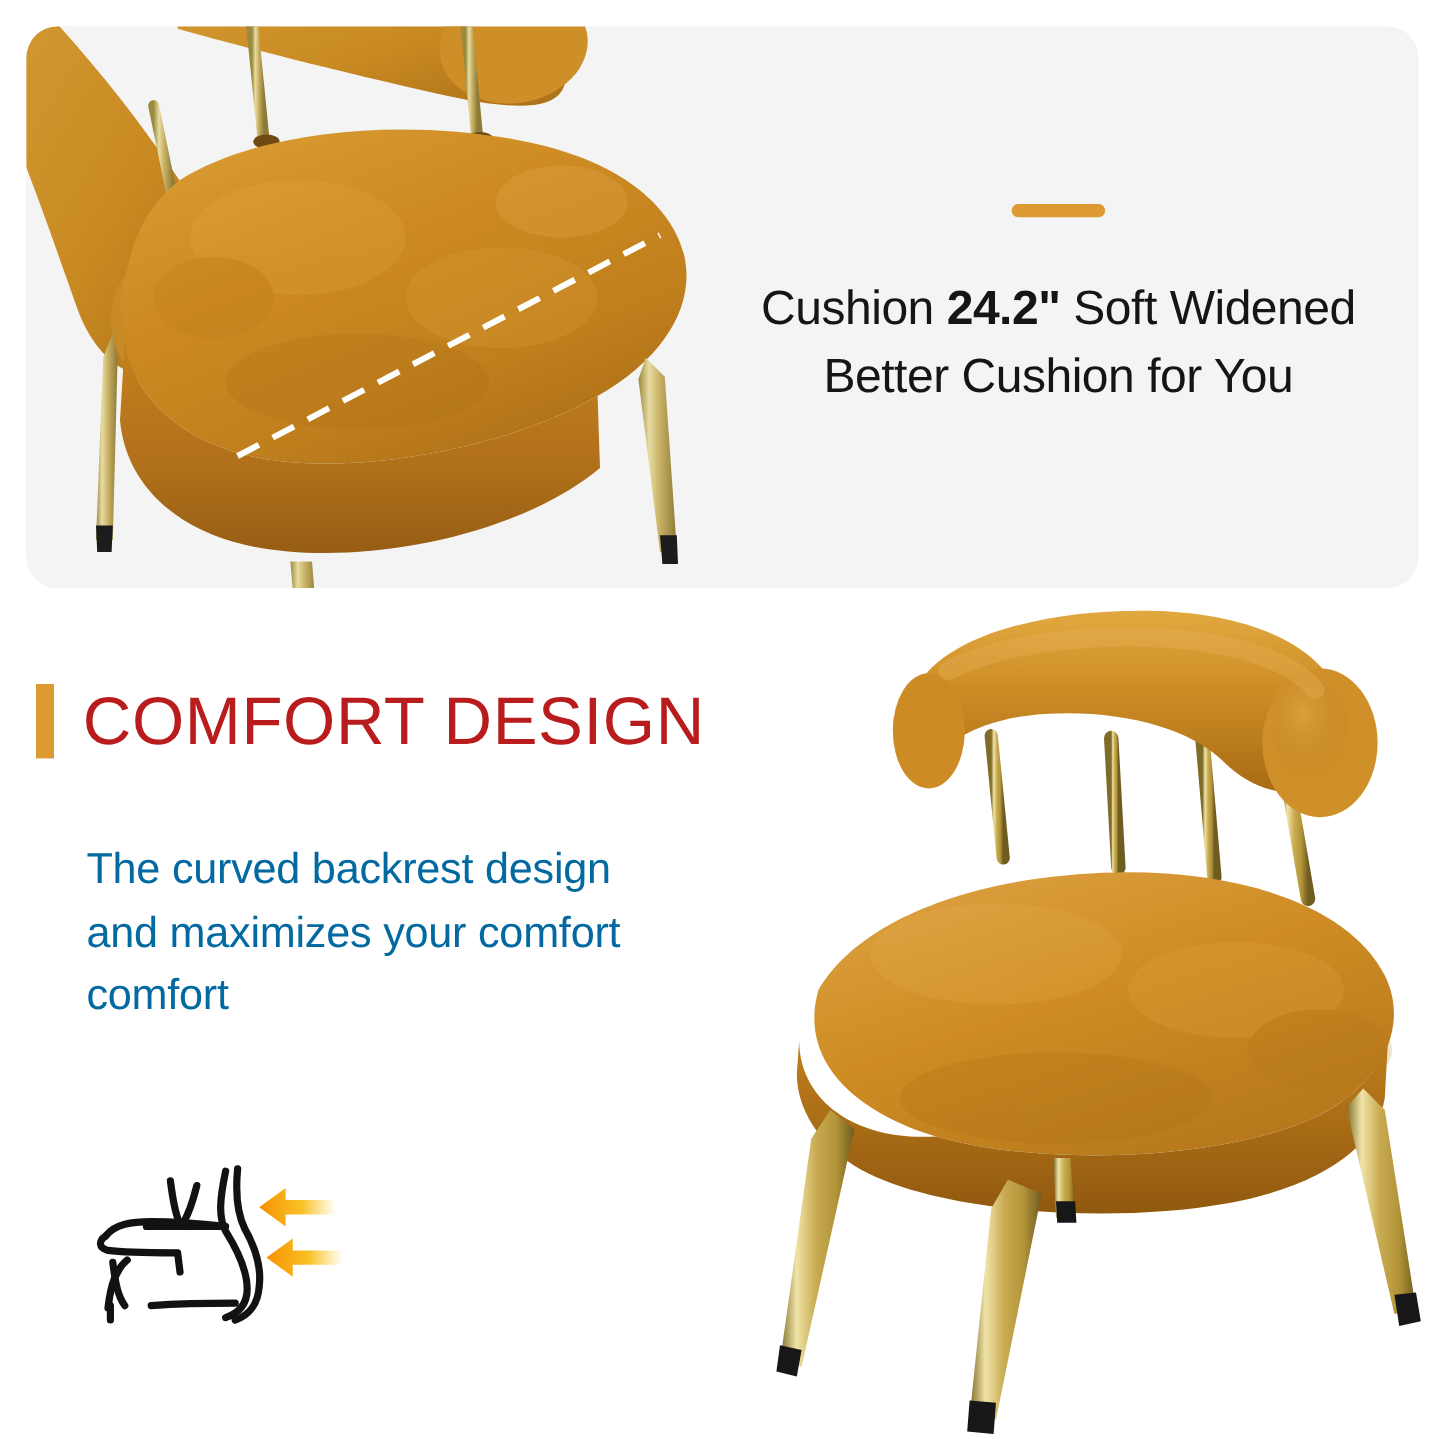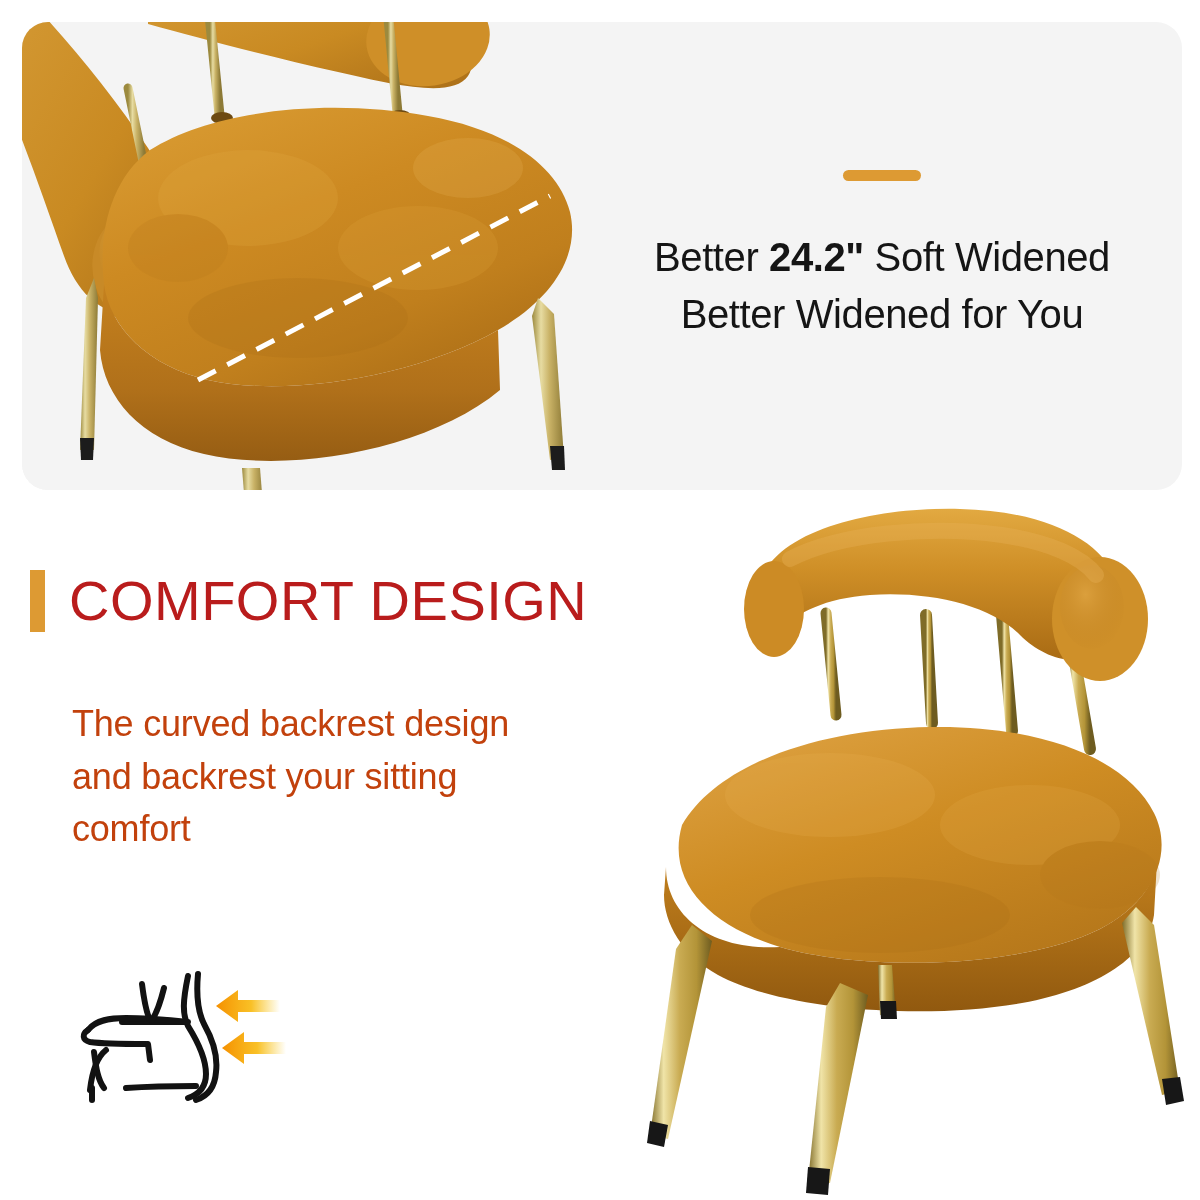--- a/index.html
+++ b/index.html
@@ -81,21 +81,21 @@
     white-space: nowrap;
   }
   #body-copy {
     position: absolute;
     left: 72px; top: 188px;
     width: 600px;
   }
   .body-line {
     font-size: 36px;
     font-weight: 400;
-    color: #c2410c;
+    color: #0369a1;
     line-height: 1.46;
     letter-spacing: -0.2px;
     white-space: nowrap;
   }
   #posture-icon {
     position: absolute;
     left: 70px; top: 450px;
     width: 230px; height: 150px;
   }
   #posture-icon svg { display:block; width:100%; height:100%; }
@@ -194,36 +194,36 @@
 
         <path d="M244 470 L262 470 L266 520 L248 520 Z" fill="url(#goldG)"></path>
 
         <path d="M200 382 L552 198" fill="none" stroke="#ffffff" stroke-width="5" stroke-linecap="butt" stroke-dasharray="20 13"></path>
       </svg>
     </div>
 
     <div id="top-copy">
       <div id="accent-dash"></div>
       <div class="top-line">
-        <span>Better </span><b>24.2"</b><span> Soft Widened</span>
+        <span>Cushion </span><b>24.2"</b><span> Soft Widened</span>
       </div>
-      <div class="top-line">Better Widened for You</div>
+      <div class="top-line">Better Cushion for You</div>
     </div>
   </div>
 
   <div id="bottom-left">
 
     <div id="heading-row">
       <div id="heading-bar"></div>
       <div id="heading-text">COMFORT DESIGN</div>
     </div>
 
     <div id="body-copy">
       <div class="body-line">The curved backrest design</div>
-      <div class="body-line">and backrest your sitting</div>
+      <div class="body-line">and maximizes your comfort</div>
       <div class="body-line">comfort</div>
     </div>
 
     <div id="posture-icon">
       <svg viewBox="0 0 230 150" xmlns="http://www.w3.org/2000/svg">
         <defs>
           <linearGradient id="arrowG" x1="1" y1="0" x2="0" y2="0">
             <stop offset="0%" stop-color="#f7c100" stop-opacity="0"></stop>
             <stop offset="45%" stop-color="#f8b500" stop-opacity="0.85"></stop>
             <stop offset="100%" stop-color="#f59000" stop-opacity="1"></stop>

